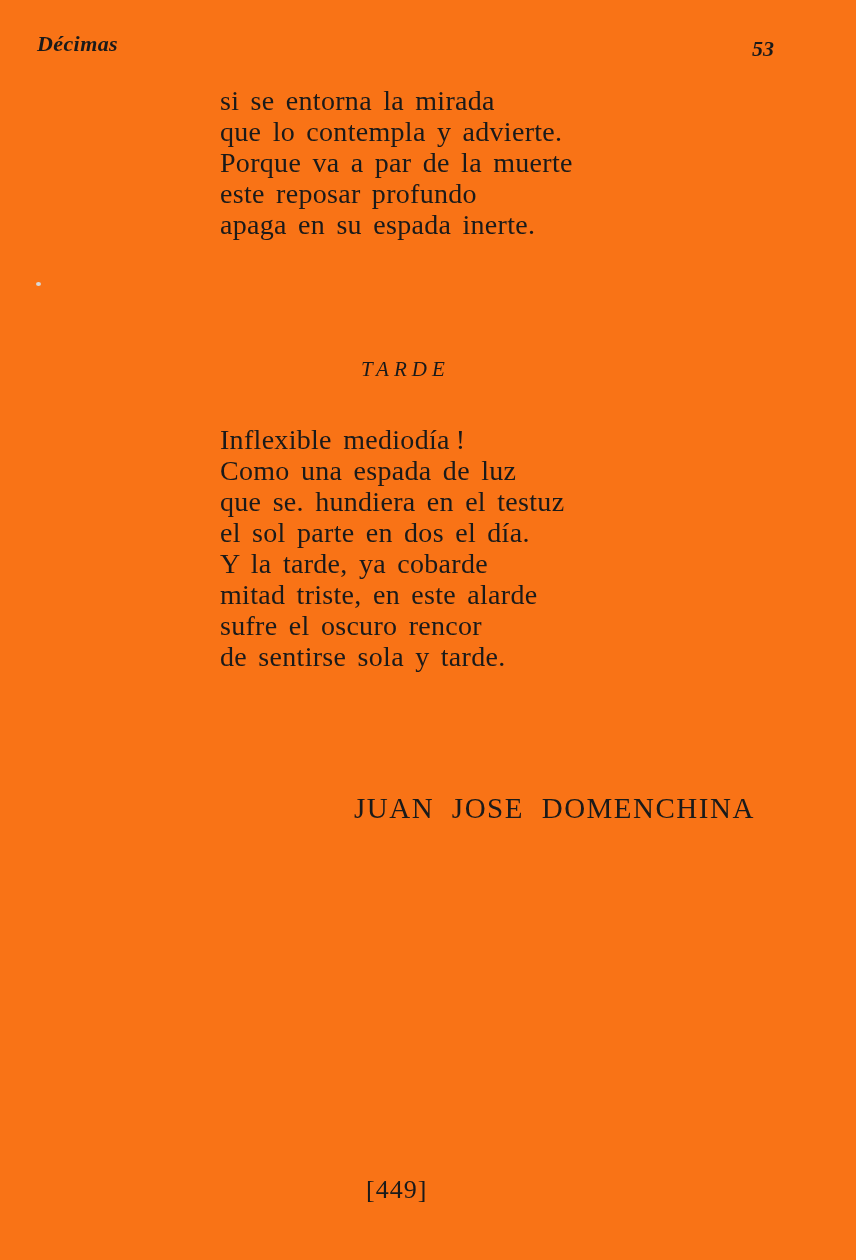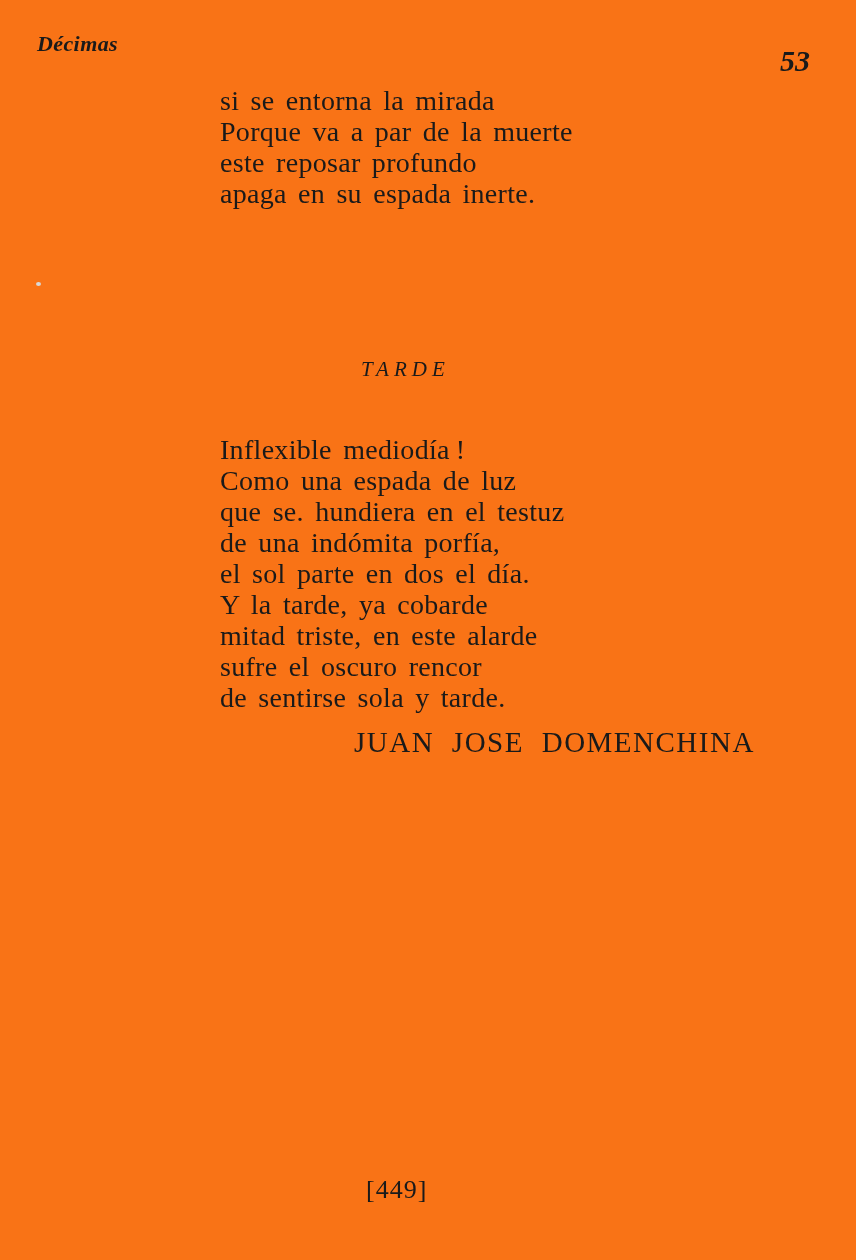--- a/index.html
+++ b/index.html
@@ -21,25 +21,24 @@
     left: 37px;
     top: 31px;
     font-size: 22px;
     font-weight: bold;
     font-style: italic;
     letter-spacing: 0.4px;
   }
   .page-number {
     position: absolute;
     left: 752px;
-    top: 44px;
-    font-size: 30px;
+    top: 36px;
+    font-size: 22px;
     font-weight: bold;
     font-style: italic;
-    margin-left: 28px;
   }
   .stanza {
     position: absolute;
     left: 220px;
     font-size: 28px;
     line-height: 31px;
     word-spacing: 4px;
     letter-spacing: 0.3px;
     white-space: nowrap;
   }
@@ -47,25 +46,25 @@
   .poem-title {
     position: absolute;
     left: 361px;
     top: 357px;
     margin: 0;
     font-size: 21px;
     font-weight: normal;
     font-style: italic;
     letter-spacing: 5px;
   }
-  .stanza-tarde { top: 434px; }
+  .stanza-tarde { top: 424px; }
   .author-attribution {
     position: absolute;
     left: 354px;
-    top: 726px;
+    top: 792px;
     font-size: 29px;
     letter-spacing: 1.5px;
     word-spacing: 9px;
     white-space: nowrap;
     text-align: center;
   }
   .folio-number {
     position: absolute;
     left: 366px;
     top: 1175px;
@@ -86,34 +85,34 @@
 <body>
 
 <div class="page">
 
   <span class="running-title">Décimas</span>
 
   <span class="page-number">53</span>
 
   <div class="stanza stanza-continuation">
     <div class="line">si se entorna la mirada</div>
+    <div class="line">que lo contempla y advierte.</div>
     <div class="line">Porque va a par de la muerte</div>
     <div class="line">este reposar profundo</div>
     <div class="line">apaga en su espada inerte.</div>
   </div>
 
   <div class="speck"></div>
 
   <h2 class="poem-title">TARDE</h2>
 
   <div class="stanza stanza-tarde">
     <div class="line">Inflexible mediodía !</div>
     <div class="line">Como una espada de luz</div>
     <div class="line">que se. hundiera en el testuz</div>
-    <div class="line">de una indómita porfía,</div>
     <div class="line">el sol parte en dos el día.</div>
     <div class="line">Y la tarde, ya cobarde</div>
     <div class="line">mitad triste, en este alarde</div>
     <div class="line">sufre el oscuro rencor</div>
     <div class="line">de sentirse sola y tarde.</div>
   </div>
 
   <div class="author-attribution">JUAN JOSE DOMENCHINA</div>
 
   <div class="folio-number">[449]</div>

